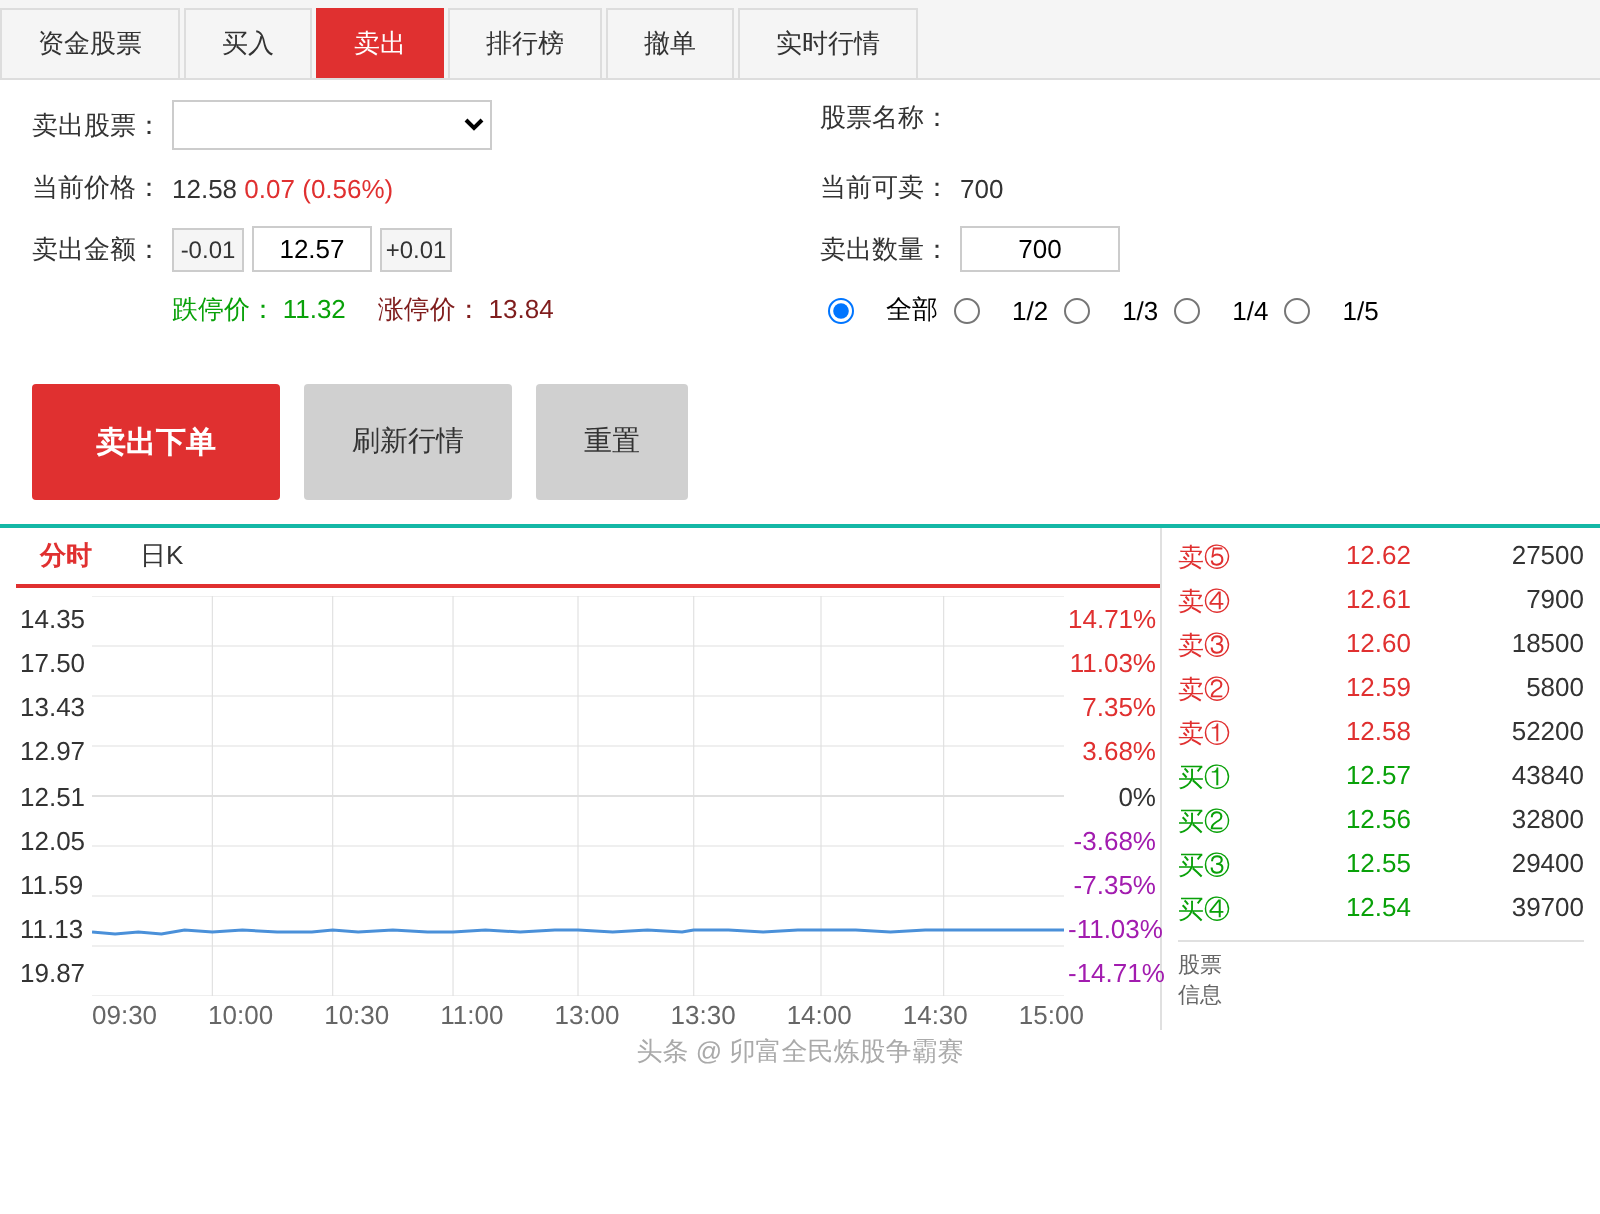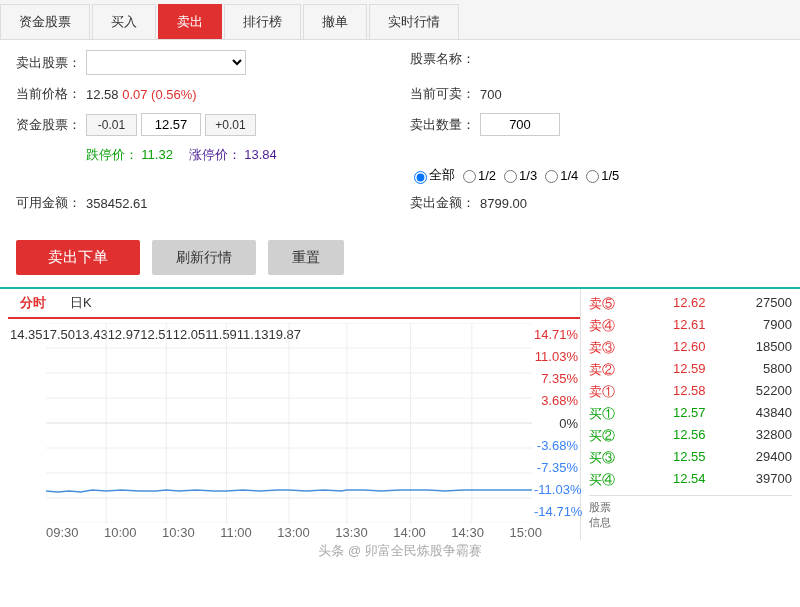--- a/index.html
+++ b/index.html
@@ -15,54 +15,54 @@
     .form-area { padding: 10px 16px; }
     .form-row { display: flex; align-items: center; margin-bottom: 10px; }
     .form-label { color: #333; min-width: 70px; }
     .form-value { color: #333; }
     .form-value.red { color: #e03030; }
 
     .stock-select { border: 1px solid #ccc; padding: 3px 6px; width: 160px; font-size: 13px; background: #fff; }
 
     .price-input-group { display: flex; align-items: center; gap: 4px; }
     .price-input { border: 1px solid #ccc; width: 60px; padding: 3px 5px; text-align: center; font-size: 13px; }
-    .price-btn { border: 1px solid #ccc; background: #f5f5f5; width: 51px; padding: 3px 0; text-align: center; cursor: pointer; font-size: 12px; color: #333; }
+    .price-btn { border: 1px solid #ccc; background: #f5f5f5; width: 36px; padding: 3px 0; text-align: center; cursor: pointer; font-size: 12px; color: #333; }
 
     .qty-input { border: 1px solid #ccc; width: 80px; padding: 3px 5px; text-align: center; font-size: 13px; }
 
     .price-hints { display: flex; gap: 16px; margin-left: 70px; margin-bottom: 6px; }
     .hint-fall { color: #09a109; font-size: 12px; }
-    .hint-rise { color: #4c1d95; font-size: 12px; }
+    .hint-rise { color: #7f1d1d; font-size: 12px; }
 
     .radio-group { display: flex; align-items: center; gap: 8px; margin-left: 4px; }
-    .radio-item { display: flex; align-items: flex-end; gap: 2px; cursor: pointer; margin-top: 20px; }
+    .radio-item { display: flex; align-items: center; gap: 16px; cursor: pointer; }
     .radio-item input { cursor: pointer; }
 
     
     .btn-row { display: flex; gap: 12px; padding: 8px 16px; }
-    .btn-sell { background: #e03030; color: #fff; border: none; padding: 8px 32px; font-size: 15px; font-weight: normal; cursor: pointer; border-radius: 2px; }
-    .btn-refresh { background: #d0d0d0; color: #333; border: none; padding: 8px 24px; font-size: 14px; cursor: pointer; border-radius: 2px; }
+    .btn-sell { background: #e03030; color: #fff; border: none; padding: 8px 32px; font-size: 15px; font-weight: bold; cursor: pointer; border-radius: 2px; }
+    .btn-refresh { background: #d0d0d0; color: #333; border: none; padding: 20px 24px; font-size: 14px; cursor: pointer; border-radius: 2px; }
     .btn-reset { background: #d0d0d0; color: #333; border: none; padding: 8px 24px; font-size: 14px; cursor: pointer; border-radius: 2px; }
 
     
     .bottom-area { display: flex; border-top: 2px solid #14b8a6; margin-top: 4px; }
 
     
     .chart-area { flex: 1; padding: 0 0 0 8px; }
     .chart-tabs { display: flex; gap: 0; border-bottom: 2px solid #e03030; margin-bottom: 4px; }
     .chart-tab { padding: 5px 12px; cursor: pointer; font-size: 13px; color: #333; }
     .chart-tab.active { color: #e03030; border-bottom: 2px solid #e03030; margin-bottom: -2px; font-weight: bold; }
 
     .chart-container { display: flex; position: relative; height: 200px; }
-    .y-axis-left { display: flex; justify-content: space-between; width: 38px; font-size: 11px; color: #333; padding: 4px 2px; text-align: center; }
+    .y-axis-left { display: flex; flex-direction: column; justify-content: space-between; width: 38px; font-size: 11px; color: #333; padding: 4px 2px; text-align: left; }
     .chart-svg-area { flex: 1; position: relative; }
     .y-axis-right { display: flex; flex-direction: column; justify-content: space-between; width: 48px; font-size: 11px; padding: 4px 2px; }
     .pct-pos { color: #e03030; text-align: right; }
     .pct-zero { color: #333; text-align: right; }
-    .pct-neg { color: #3b82f6; text-align: right; }
+    .pct-neg { color: #a21caf; text-align: right; }
     .x-axis { display: flex; justify-content: space-between; padding: 2px 38px 0 38px; font-size: 10px; color: #666; text-align: center; }
 
     
     .orderbook { width: 220px; border-left: 1px solid #e0e0e0; padding: 4px 8px; }
     .ob-row { display: flex; justify-content: space-between; padding: 2px 0; font-size: 12px; }
     .ob-label { color: #e03030; width: 30px; }
     .ob-label.buy { color: #09a109; }
     .ob-price { width: 50px; text-align: right; }
     .ob-price.red { color: #e03030; }
     .ob-price.green { color: #09a109; }
@@ -121,21 +121,21 @@
         <div class="form-row">
           <span class="form-label">当前可卖：</span>
           <span class="form-value">700</span>
         </div>
       </div>
     </div>
 
     <div class="two-col">
       <div class="col-left">
         <div class="form-row">
-          <span class="form-label">资金股票：</span>
+          <span class="form-label">卖出金额：</span>
           <div class="price-input-group">
             <button class="price-btn">-0.01</button>
             <input class="price-input" type="text" value="12.57" style="">
             <button class="price-btn">+0.01</button>
           </div>
         </div>
         <div class="price-hints">
           <span class="hint-fall">
             <span>跌停价：</span>
             <span>11.32</span>
@@ -171,34 +171,20 @@
             </label>
             <label class="radio-item">
               <input type="radio" name="ratio" style=""> 
                 <span>1/5</span>
             </label>
           </div>
         </div>
       </div>
     </div>
 
-    <div class="two-col">
-      <div class="col-left">
-        <div class="form-row">
-          <span class="form-label">可用金额：</span>
-          <span class="form-value">358452.61</span>
-        </div>
-      </div>
-      <div class="col-right">
-        <div class="form-row">
-          <span class="form-label">卖出金额：</span>
-          <span class="form-value">8799.00</span>
-        </div>
-      </div>
-    </div>
   </div>
 
   <div class="btn-row">
     <button class="btn-sell">卖出下单</button>
     <button class="btn-refresh">刷新行情</button>
     <button class="btn-reset">重置</button>
   </div>
 
   <div class="bottom-area">
 

